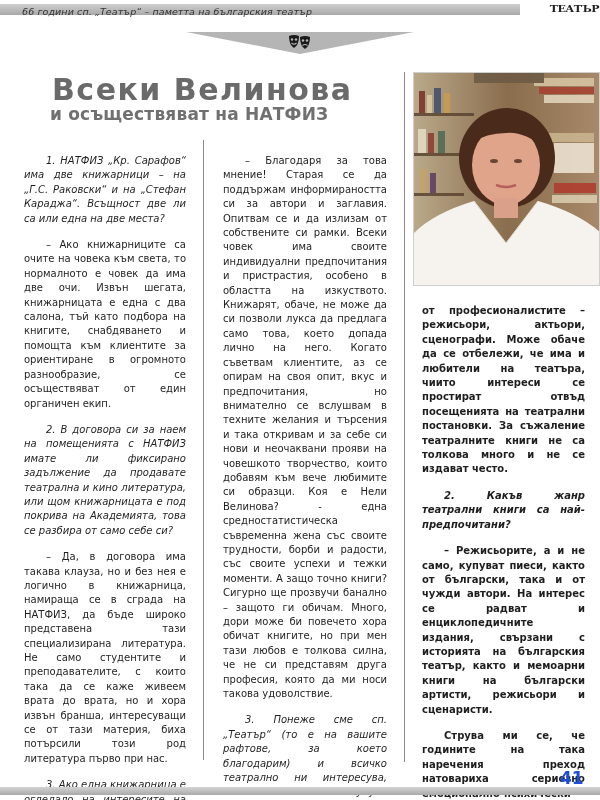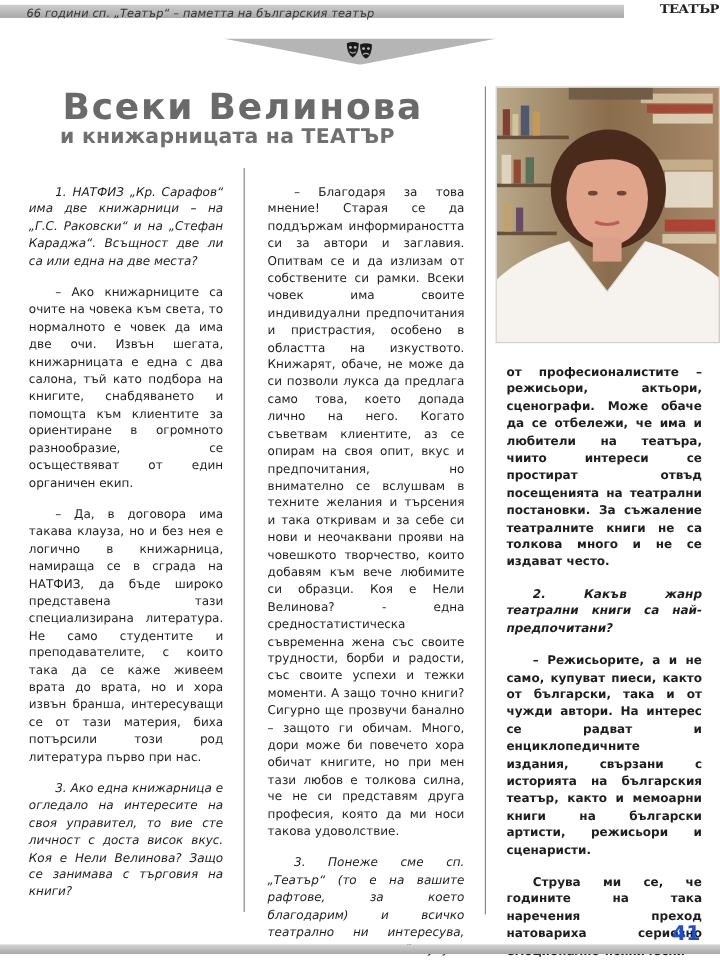--- a/index.html
+++ b/index.html
@@ -60,21 +60,21 @@
     <circle cx="8" cy="4.5" r="1.2" fill="#b5b5b5"></circle>
     <path d="M3.5,8 Q6,10.5 8.5,8" stroke="#b5b5b5" stroke-width="1.1" fill="none"></path>
     <path d="M12,2 Q17,0 22,2 Q22,11 17,14 Q12,11 12,2 Z" fill="#1a1a1a"></path>
     <circle cx="15" cy="5.5" r="1.2" fill="#b5b5b5"></circle>
     <circle cx="19" cy="5.5" r="1.2" fill="#b5b5b5"></circle>
     <path d="M14.5,10.5 Q17,8.5 19.5,10.5" stroke="#b5b5b5" stroke-width="1.1" fill="none"></path>
   </svg>
 </div>
 
 <div class="title">Всеки Велинова</div>
-<div class="subtitle">и книжарницата на ТЕАТЪР</div>
+<div class="subtitle">и осъществяват на НАТФИЗ</div>
 
 <div class="rule rule1"></div>
 <div class="rule rule2"></div>
 
 <div class="photo">
   <svg width="187" height="214" viewBox="0 0 187 214">
     <defs>
       <linearGradient id="bg" x1="0" y1="0" x2="1" y2="0">
         <stop offset="0" stop-color="#b9a98a"></stop>
         <stop offset="0.5" stop-color="#8a6d4d"></stop>
@@ -117,20 +117,21 @@
     <rect x="80" y="125" width="24" height="20" fill="#dba08a"></rect>
 
     <path d="M0,214 L0,160 Q20,140 60,128 L92,170 L124,128 Q165,140 187,160 L187,214 Z" fill="#f6f3ee"></path>
     <path d="M60,128 L92,170 L124,128" stroke="#e1dcd3" stroke-width="1" fill="none"></path>
   </svg>
 </div>
 
 <div class="col col1">
   <p class="q">1. НАТФИЗ „Кр. Сарафов“ има две книжарници – на „Г.С. Раковски“ и на „Стефан Караджа“. Всъщност две ли са или една на две места?</p>
   <p>– Ако книжарниците са очите на човека към света, то нормалното е човек да има две очи. Извън шегата, книжарницата е една с два салона, тъй като подбора на книгите, снабдяването и помощта към клиентите за ориентиране в огромното разнообразие, се осъществяват от един органичен екип.</p>
+  <p class="q">2. В договора си за наем на помещенията с НАТФИЗ имате ли фиксирано задължение да продавате театрална и кино литература, или щом книжарницата е под покрива на Академията, това се разбира от само себе си?</p>
   <p>– Да, в договора има такава клауза, но и без нея е логично в книжарница, намираща се в сграда на НАТФИЗ, да бъде широко представена тази специализирана литература. Не само студентите и преподавателите, с които така да се каже живеем врата до врата, но и хора извън бранша, интересуващи се от тази материя, биха потърсили този род литература първо при нас.</p>
   <p class="q">3. Ако една книжарница е огледало на интересите на своя управител, то вие сте личност с доста висок вкус. Коя е Нели Велинова? Защо се занимава с търговия на книги?</p>
 </div>
 
 <div class="col col2">
   <p>– Благодаря за това мнение! Старая се да поддържам информираността си за автори и заглавия. Опитвам се и да излизам от собствените си рамки. Всеки човек има своите индивидуални предпочитания и пристрастия, особено в областта на изкуството. Книжарят, обаче, не може да си позволи лукса да предлага само това, което допада лично на него. Когато съветвам клиентите, аз се опирам на своя опит, вкус и предпочитания, но внимателно се вслушвам в техните желания и търсения и така откривам и за себе си нови и неочаквани прояви на човешкото творчество, които добавям към вече любимите си образци. Коя е Нели Велинова? - една средностатистическа съвременна жена със своите трудности, борби и радости, със своите успехи и тежки моменти. А защо точно книги? Сигурно ще прозвучи банално – защото ги обичам. Много, дори може би повечето хора обичат книгите, но при мен тази любов е толкова силна, че не си представям друга професия, която да ми носи такова удоволствие.</p>
   <p class="q">3. Понеже сме сп. „Театър“ (то е на вашите рафтове, за което благодарим) и всичко театрално ни интересува, затова питаме – кой купува театрални книги?</p>
   <p>– Нормално е театралните книги да се купуват най-често</p>
 </div>
 

